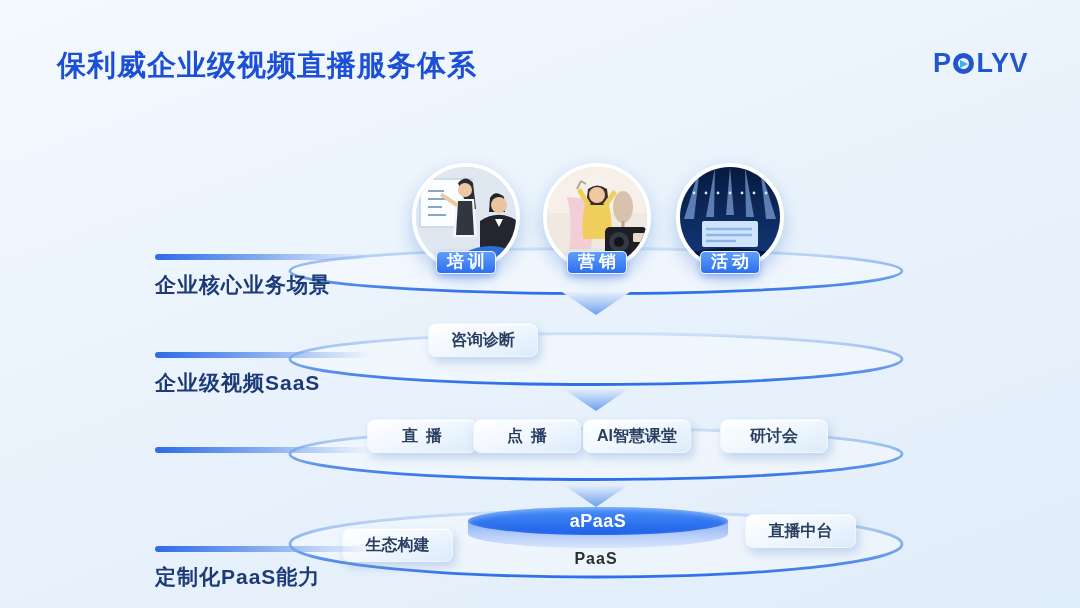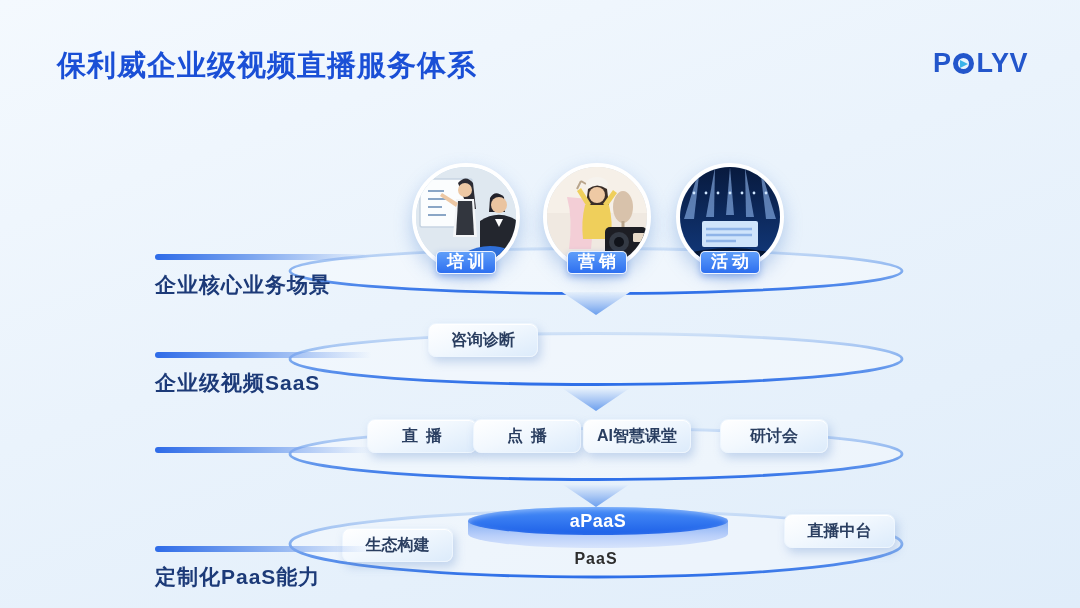--- a/index.html
+++ b/index.html
@@ -229,16 +229,16 @@
   <div class="btn spaced" style="left:367px; top:419px; width:110px">直播</div>
   <div class="btn spaced" style="left:473px; top:419px; width:108px">点播</div>
   <div class="btn" style="left:583px; top:419px; width:108px">AI智慧课堂</div>
   <div class="btn" style="left:720px; top:419px; width:108px">研讨会</div>
 
   <div class="btn" style="left:342px; top:528px; width:111px">生态构建</div>
   <div class="cyl">
     <div class="cyl-side"></div>
     <div class="cyl-top">aPaaS</div>
   </div>
-  <div class="btn" style="left:784px; top:514px; width:111px">直播中台</div>
+  <div class="btn" style="left:745px; top:514px; width:111px">直播中台</div>
   <div class="paas-base">PaaS</div>
 
 </div>
 
 </body></html>

